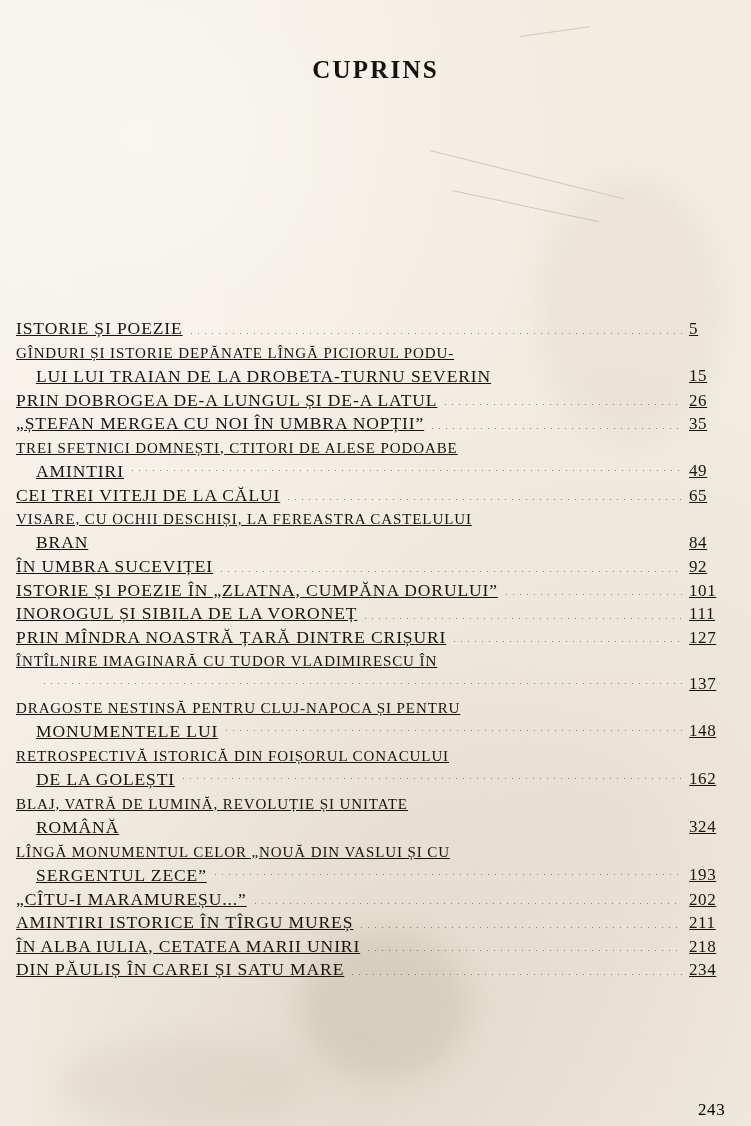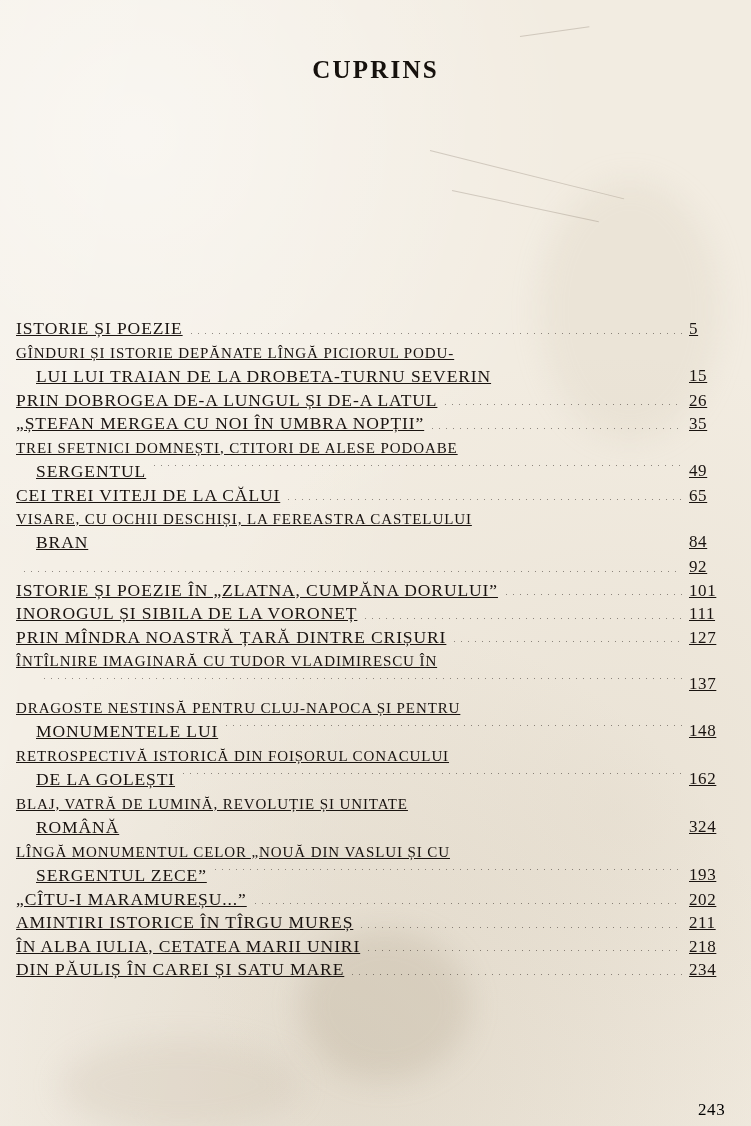--- a/index.html
+++ b/index.html
@@ -102,21 +102,21 @@
   }
   .block .row-first {
     display: block;
     font-size: 15px;
     line-height: 23px;
     letter-spacing: 0.9px;
     color: #191310;
   }
   .block .row-second {
     display: flex;
-    align-items: flex-start;
+    align-items: center;
     padding-left: 20px;
   }
   .block .row-second .cont-text {
     font-size: 17.5px;
     line-height: 23px;
     letter-spacing: 0.9px;
     color: #191310;
     white-space: pre;
   }
 
@@ -178,21 +178,21 @@
     <div class="block">
       <div class="entry">
         <span class="entry-text">„ȘTEFAN MERGEA CU NOI ÎN UMBRA NOPȚII”</span>
         <span class="leader"></span>
         <span class="page-num">35</span>
       </div>
     </div>
     <div class="block">
       <div class="row-first">TREI SFETNICI DOMNEȘTI, CTITORI DE ALESE PODOABE</div>
       <div class="row-second">
-        <span class="cont-text">SERGENTUL</span>
+        <span class="cont-text">AMINTIRI</span>
         <span class="leader"></span>
         <span class="page-num">49</span>
       </div>
     </div>
     <div class="block">
       <div class="entry">
         <span class="entry-text">CEI TREI VITEJI DE LA CĂLUI</span>
         <span class="leader"></span>
         <span class="page-num">65</span>
       </div>
@@ -200,20 +200,21 @@
     <div class="block">
       <div class="row-first">VISARE, CU OCHII DESCHIȘI, LA FEREASTRA CASTELULUI</div>
       <div class="row-second">
         <span class="cont-text">BRAN</span>
         <span class="leader none"></span>
         <span class="page-num">84</span>
       </div>
     </div>
     <div class="block">
       <div class="entry">
+        <span class="entry-text">ÎN UMBRA SUCEVIȚEI</span>
         <span class="leader"></span>
         <span class="page-num">92</span>
       </div>
     </div>
     <div class="block">
       <div class="entry">
         <span class="entry-text">ISTORIE ȘI POEZIE ÎN „ZLATNA, CUMPĂNA DORULUI”</span>
         <span class="leader"></span>
         <span class="page-num">101</span>
       </div>

